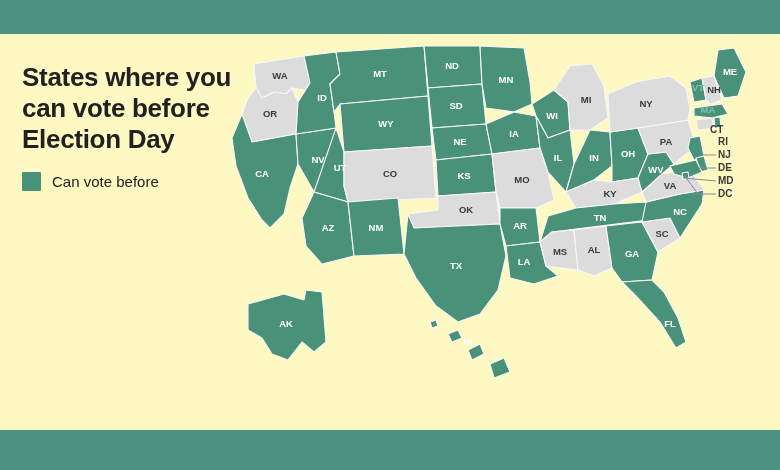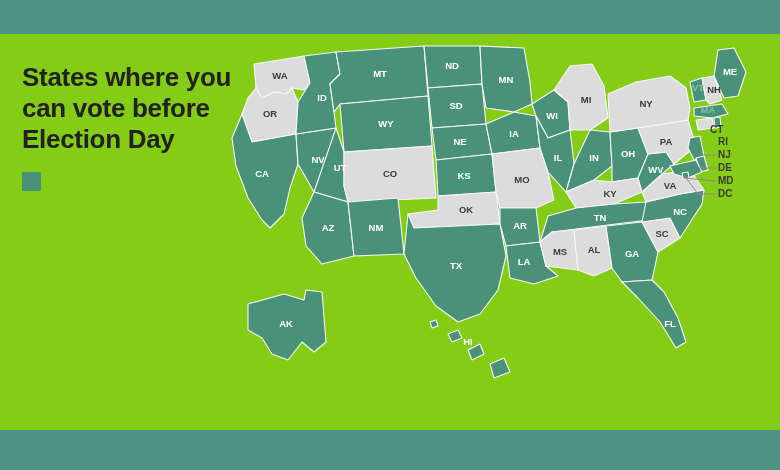--- a/index.html
+++ b/index.html
@@ -5,21 +5,21 @@
   html,body{margin:0;padding:0;}
   body{
     width:780px;height:470px;
     background:#4d9180;
     font-family:"Liberation Sans", sans-serif;
     overflow:hidden;
   }
   #frame{position:relative;width:780px;height:470px;}
   #card{
     position:absolute;left:0;top:34px;width:780px;height:396px;
-    background:#84cc16;
+    background:#fef9c3;
   }
   #bar-top{position:absolute;left:0;top:0;width:780px;height:34px;background:#4d9180;}
   #bar-bottom{position:absolute;left:0;top:430px;width:780px;height:40px;background:#4d9180;}
 
   #legend-panel{position:absolute;left:22px;top:28px;width:215px;}
   #title{
     font-size:26px;line-height:31px;font-weight:bold;color:#212121;
     letter-spacing:-0.3px;margin:0;
   }
   .legend-row{display:flex;align-items:center;margin-top:17px;}
@@ -46,20 +46,21 @@
   <div id="bar-top"></div>
   <div id="bar-bottom"></div>
 
   <div id="card">
 
     <div id="legend-panel">
       <h1 id="title">States where you can vote before Election Day</h1>
 
       <div class="legend-row">
         <span class="swatch" style="background:#4a9179"></span>
+        <span class="legend-label">Can vote before</span>
       </div>
 
     </div>
 
     <div id="map-wrap">
       <svg viewBox="0 0 562 380" preserveAspectRatio="xMidYMid meet">
         <g id="states">
             <path d="M36,22 L86,14 L92,41 L86,48 L74,46 L68,52 L56,50 L44,56 L38,46 Z" fill="#dcdcdc" class="st"></path>
             <path d="M30,56 L38,46 L44,56 L56,50 L68,52 L74,46 L80,60 L78,92 L34,100 L24,72 Z" fill="#dcdcdc" class="st"></path>
             <path d="M24,72 L34,100 L78,92 L80,122 L72,146 L66,172 L52,186 L44,178 L30,156 L18,124 L14,96 Z" fill="#4a9179" class="st"></path>

